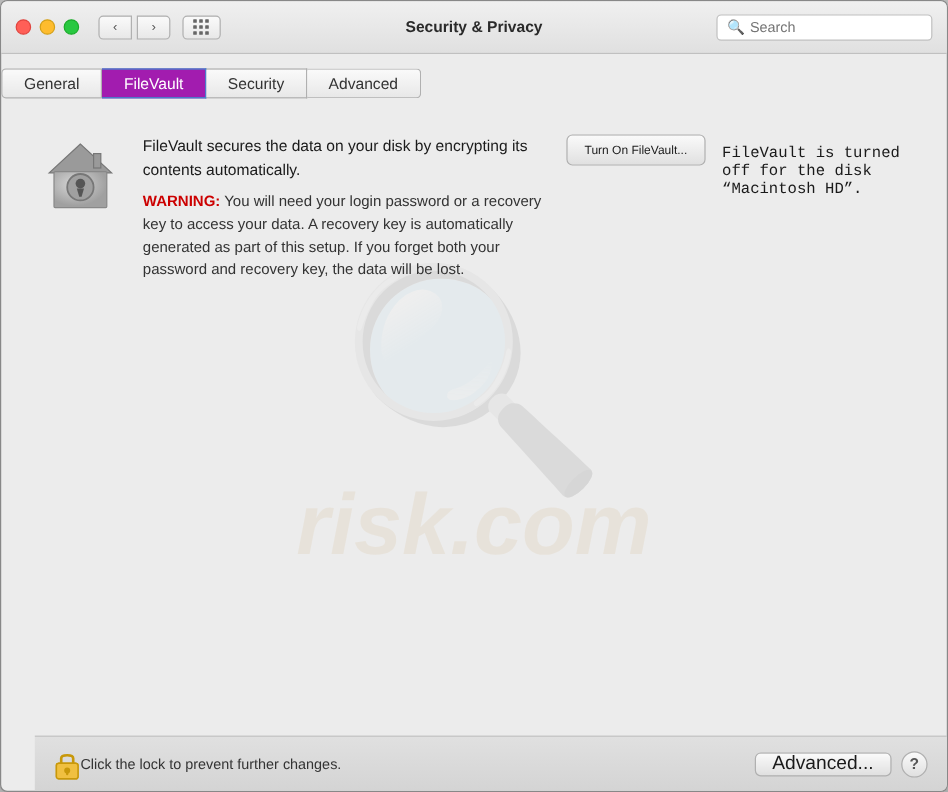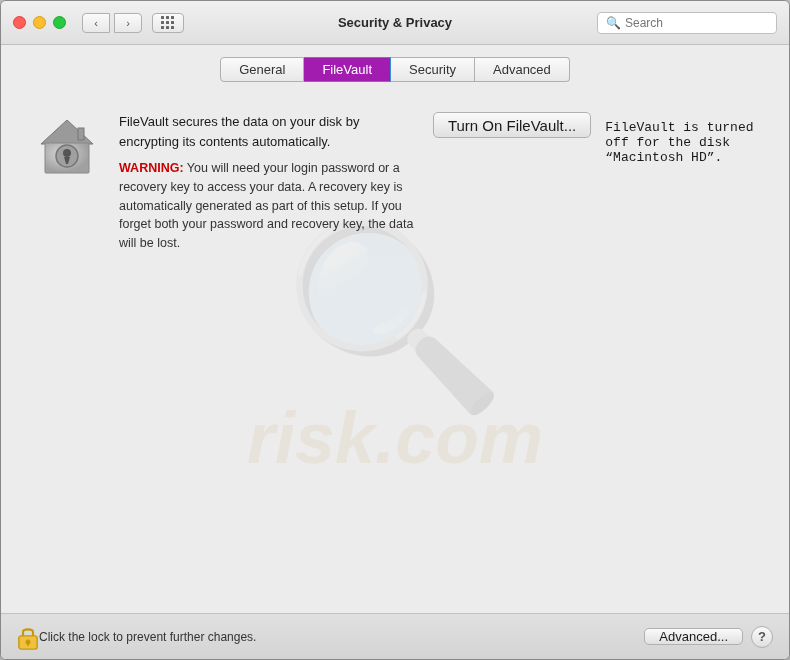--- a/index.html
+++ b/index.html
@@ -134,21 +134,21 @@
       outline: none;
       background: transparent;
       font-size: 12px;
       color: #999;
       width: 100%;
     }
 
     
     .tabs-row {
       display: flex;
-      justify-content: center;
+      justify-content: flex-start;
       align-items: center;
       padding: 12px 0 10px;
       gap: 0;
       flex-shrink: 0;
     }
 
     .tab {
       padding: 4px 18px;
       font-size: 13px;
       border: 1px solid #b0b0b0;
@@ -256,21 +256,21 @@
       color: #cc0000;
       font-weight: bold;
     }
 
     .btn-filevault {
       flex-shrink: 0;
       background: linear-gradient(to bottom, #fafafa, #e0e0e0);
       border: 1px solid #b0b0b0;
       border-radius: 5px;
       padding: 5px 14px;
-      font-size: 15px;
+      font-size: 10px;
       cursor: pointer;
       color: #1a1a1a;
       height: 26px;
       display: flex;
       align-items: center;
       white-space: nowrap;
     }
 
     .status-text {
       font-size: 13px;
@@ -281,41 +281,42 @@
 
     
     .bottombar {
       height: 46px;
       background: linear-gradient(to bottom, #e0e0e0, #d4d4d4);
       border-top: 1px solid #c0c0c0;
       display: flex;
       align-items: center;
       padding: 0 16px;
       flex-shrink: 0;
+      margin-left: 28px;
     }
 
     .lock-icon-wrapper {
       display: flex;
       align-items: center;
       gap: 8px;
     }
 
     .bottom-text {
       font-size: 12px;
       color: #333;
     }
 
     .spacer { flex: 1; }
 
     .btn-advanced {
       background: linear-gradient(to bottom, #fafafa, #e0e0e0);
       border: 1px solid #b0b0b0;
       border-radius: 5px;
       padding: 0 14px;
-      font-size: 13px;
+      font-size: 16px;
       cursor: pointer;
       color: #1a1a1a;
       margin-right: 8px;
     }
 
     .btn-question {
       width: 22px;
       height: 22px;
       background: linear-gradient(to bottom, #fafafa, #e0e0e0);
       border: 1px solid #b0b0b0;

